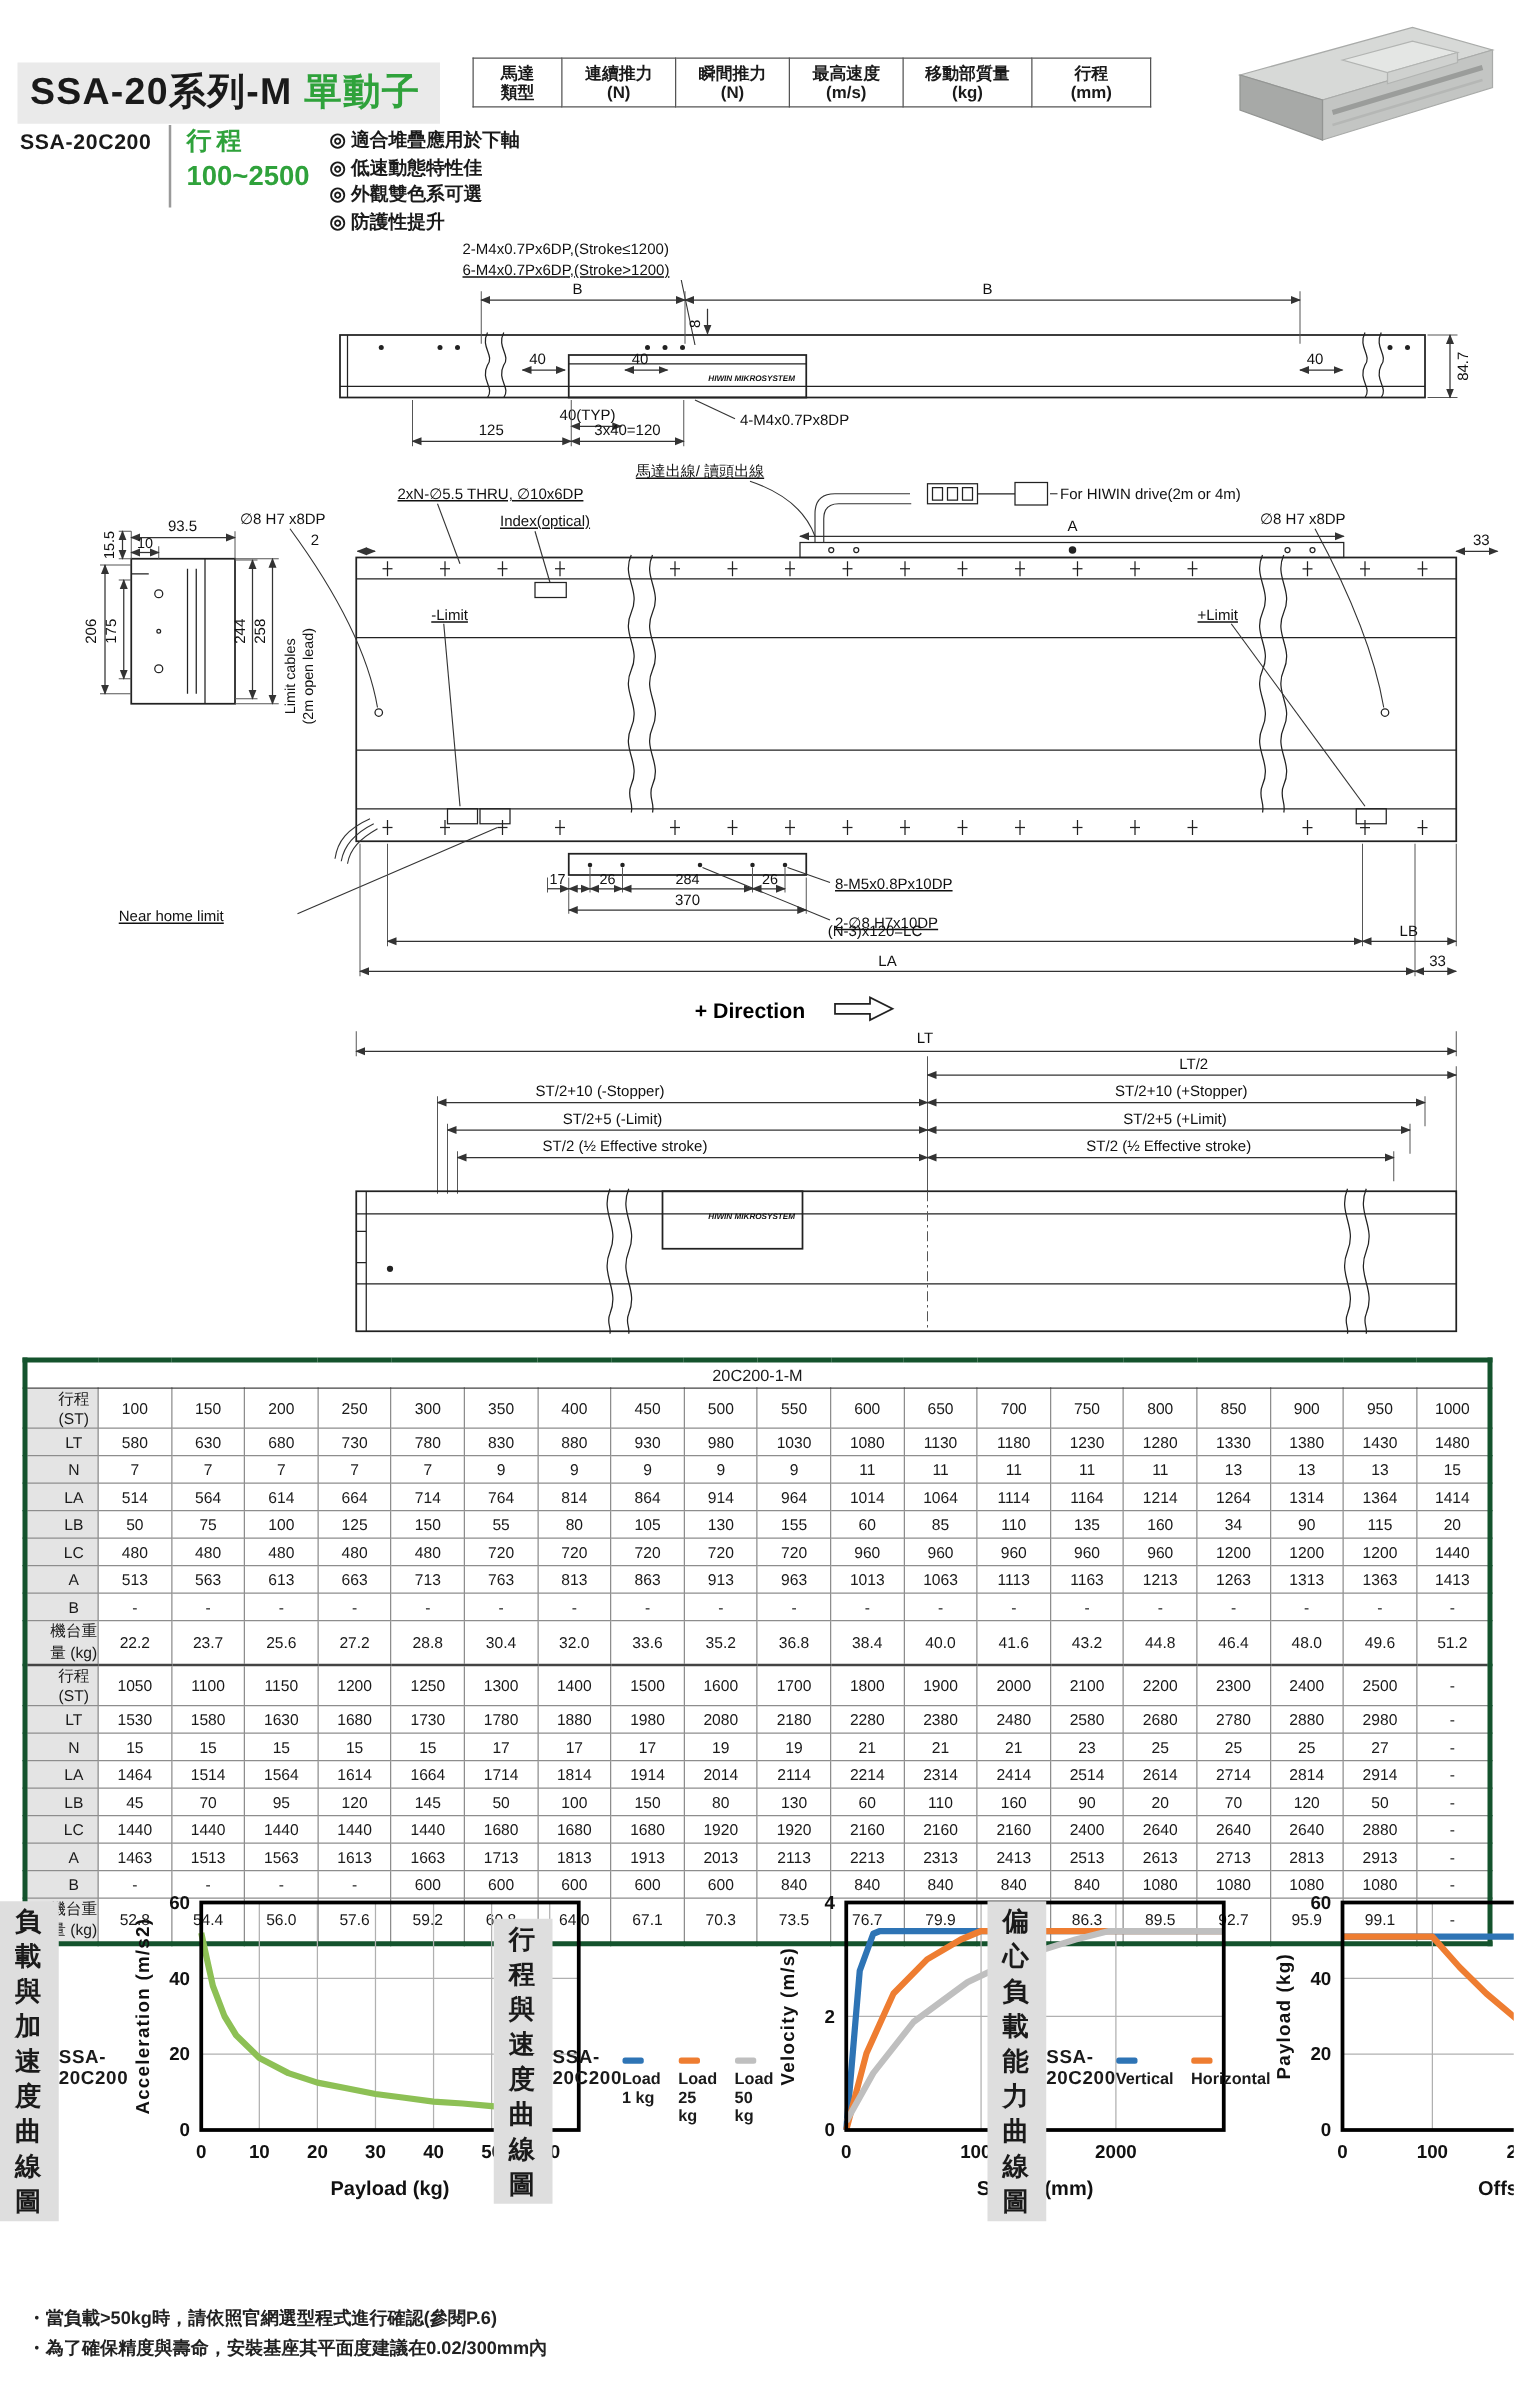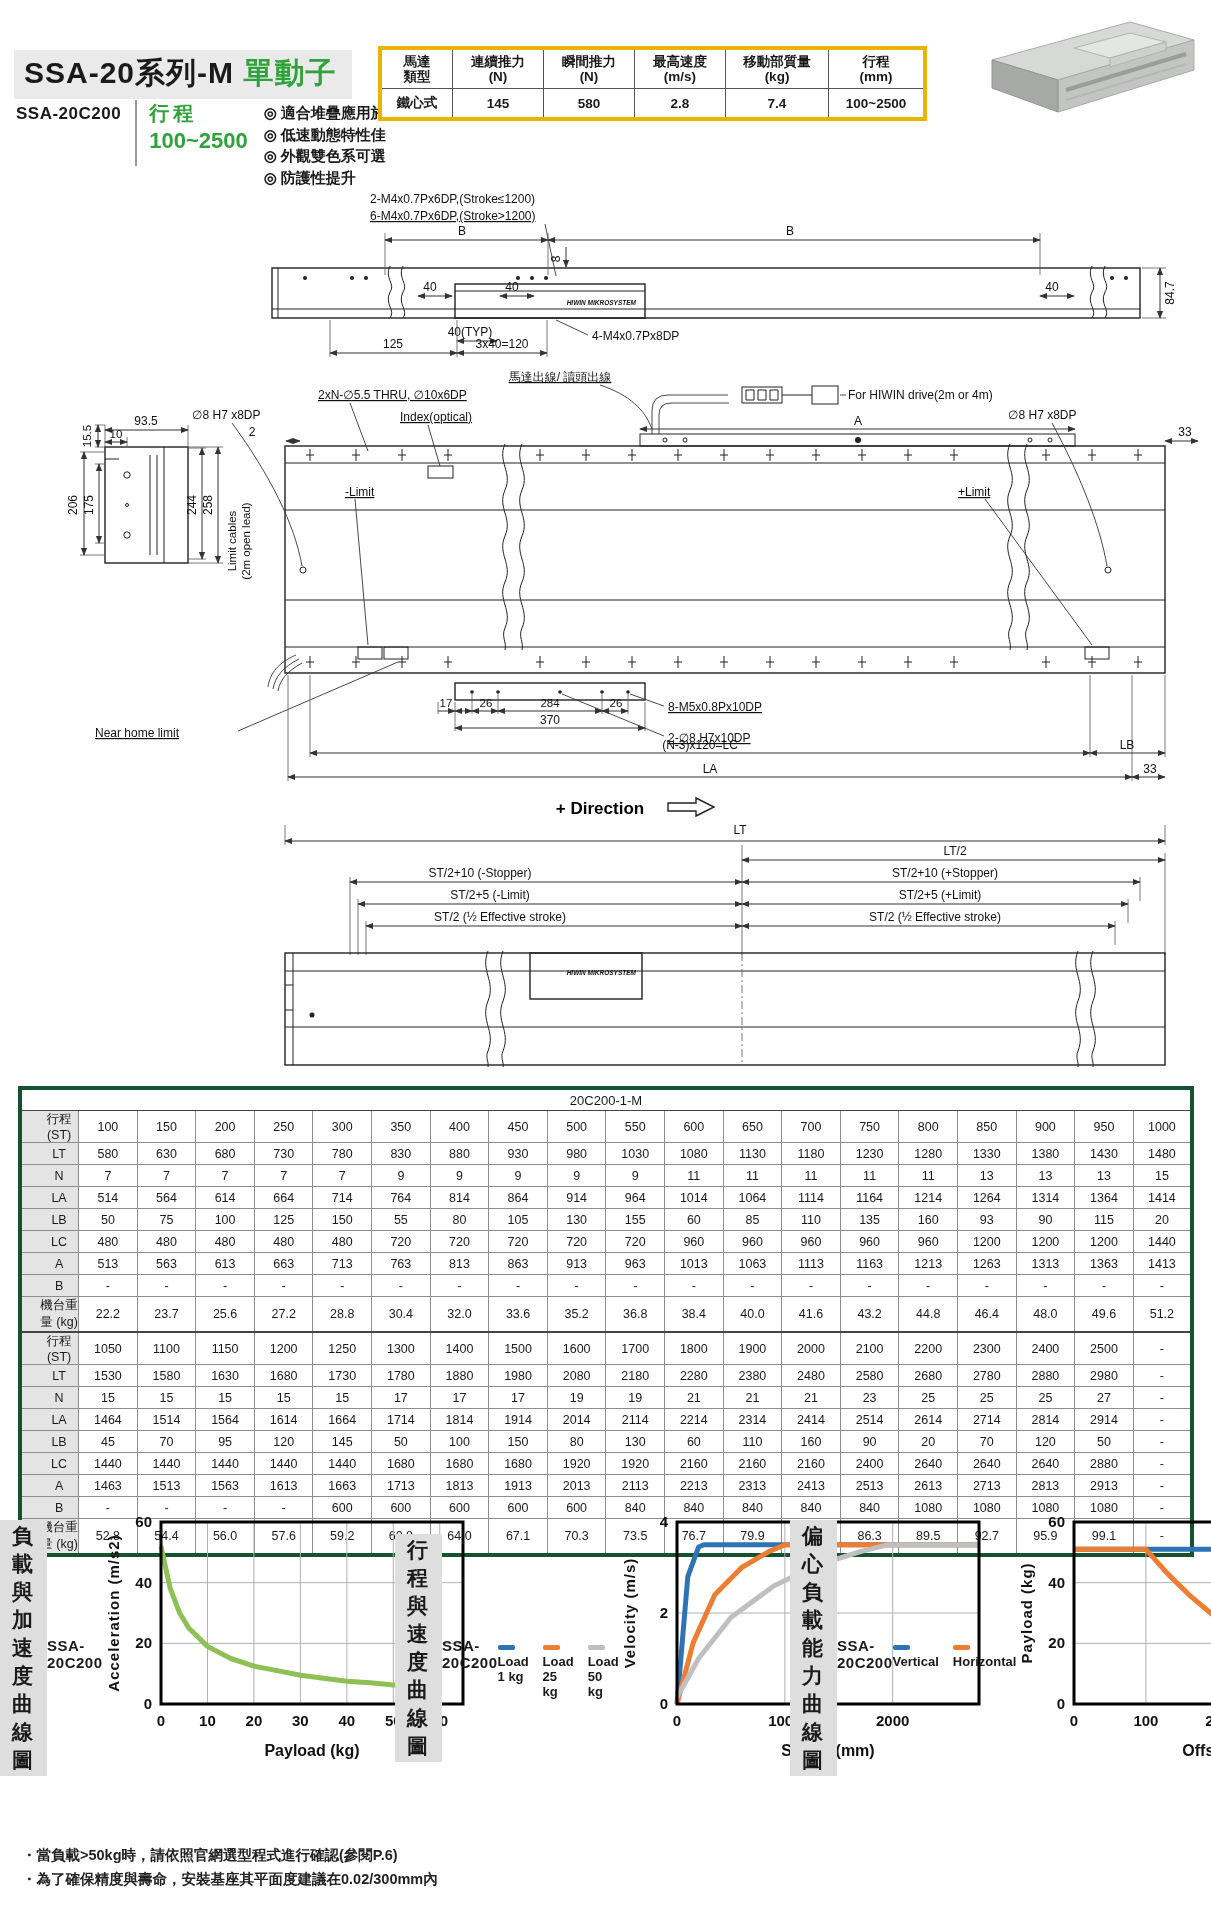--- a/index.html
+++ b/index.html
@@ -16,21 +16,21 @@
   .stroke-rng{font-size:22px;font-weight:bold;}
   .grn{color:var(--grn);}
   .features{list-style:none;margin:2px 0 0 0;padding:0;font-size:15px;font-weight:600;line-height:21.5px;white-space:nowrap;}
   .features li .bch{margin-right:4px;}
   
   .spec{left:378px;top:46px;border-collapse:collapse;table-layout:fixed;}
   .spec th,.spec td{border:1px solid #555;text-align:center;font-size:13.5px;padding:2px 5px;background:#fff;}
   .spec th{font-weight:bold;line-height:15px;height:34px;}
   .spec td{height:24px;font-weight:bold;}
   .spec tr td:first-child{font-weight:bold;}
-  .spec{border:4px solid #eab308;}
+  .spec{border:1px solid #eab308;}
   
   svg text{font-family:"Liberation Sans",sans-serif;}
   .dt{font-size:12px;fill:#111;}
   .dts{font-size:11.5px;fill:#111;}
   .u{text-decoration:underline;}
   .mid{text-anchor:middle;}
   .ol{stroke:#222;stroke-width:1.4;fill:none;}
   .ol2{stroke:#222;stroke-width:1;fill:none;}
   .ext{stroke:#555;stroke-width:.8;fill:none;}
   .dim{stroke:#333;stroke-width:1;}
@@ -81,28 +81,20 @@
 
 <table class="abs spec">
   <tbody>
       <tr>
     <th style="width:60px"><span>馬達</span><br><span>類型</span></th>
     <th style="width:80px"><span>連續推力</span><br><span>(N)</span></th>
     <th style="width:80px"><span>瞬間推力</span><br><span>(N)</span></th>
     <th style="width:80px"><span>最高速度</span><br><span>(m/s)</span></th>
     <th style="width:92px"><span>移動部質量</span><br><span>(kg)</span></th>
     <th style="width:84px"><span>行程</span><br><span>(mm)</span></th>
-  </tr>
-  <tr>
-    <td>鐵心式</td>
-        <td>145</td>
-        <td>580</td>
-    <td>2.8</td>
-        <td>7.4</td>
-        <td>100~2500</td>
   </tr>
 </tbody>
   </table>
 
 <svg class="abs" style="left:978px;top:6px;" width="228" height="112" viewBox="0 0 228 112">
   <polygon points="14,54 152,16 216,34 80,74" fill="#d7d9d7" stroke="#a9aba9" stroke-width="1"></polygon>
   <polygon points="80,74 216,34 216,64 80,106" fill="#c3c5c3" stroke="#a9aba9" stroke-width="1"></polygon>
   <polygon points="14,54 80,74 80,106 14,82" fill="#a7a9a7" stroke="#939593" stroke-width="1"></polygon>
   <polygon points="96,42 152,27 188,36 132,52" fill="#e4e6e4" stroke="#b2b4b2" stroke-width="1"></polygon>
   <polygon points="132,52 188,36 188,44 132,61" fill="#cfd1cf" stroke="#b2b4b2" stroke-width="1"></polygon>
@@ -496,21 +488,21 @@
         <td>55</td>
         <td>80</td>
         <td>105</td>
         <td>130</td>
         <td>155</td>
         <td>60</td>
         <td>85</td>
         <td>110</td>
         <td>135</td>
         <td>160</td>
-        <td>93</td>
+        <td>34</td>
         <td>90</td>
         <td>115</td>
         <td>20</td>
       </tr>
       <tr>
         <th>LC</th>
         <td>480</td>
         <td>480</td>
         <td>480</td>
         <td>480</td>

